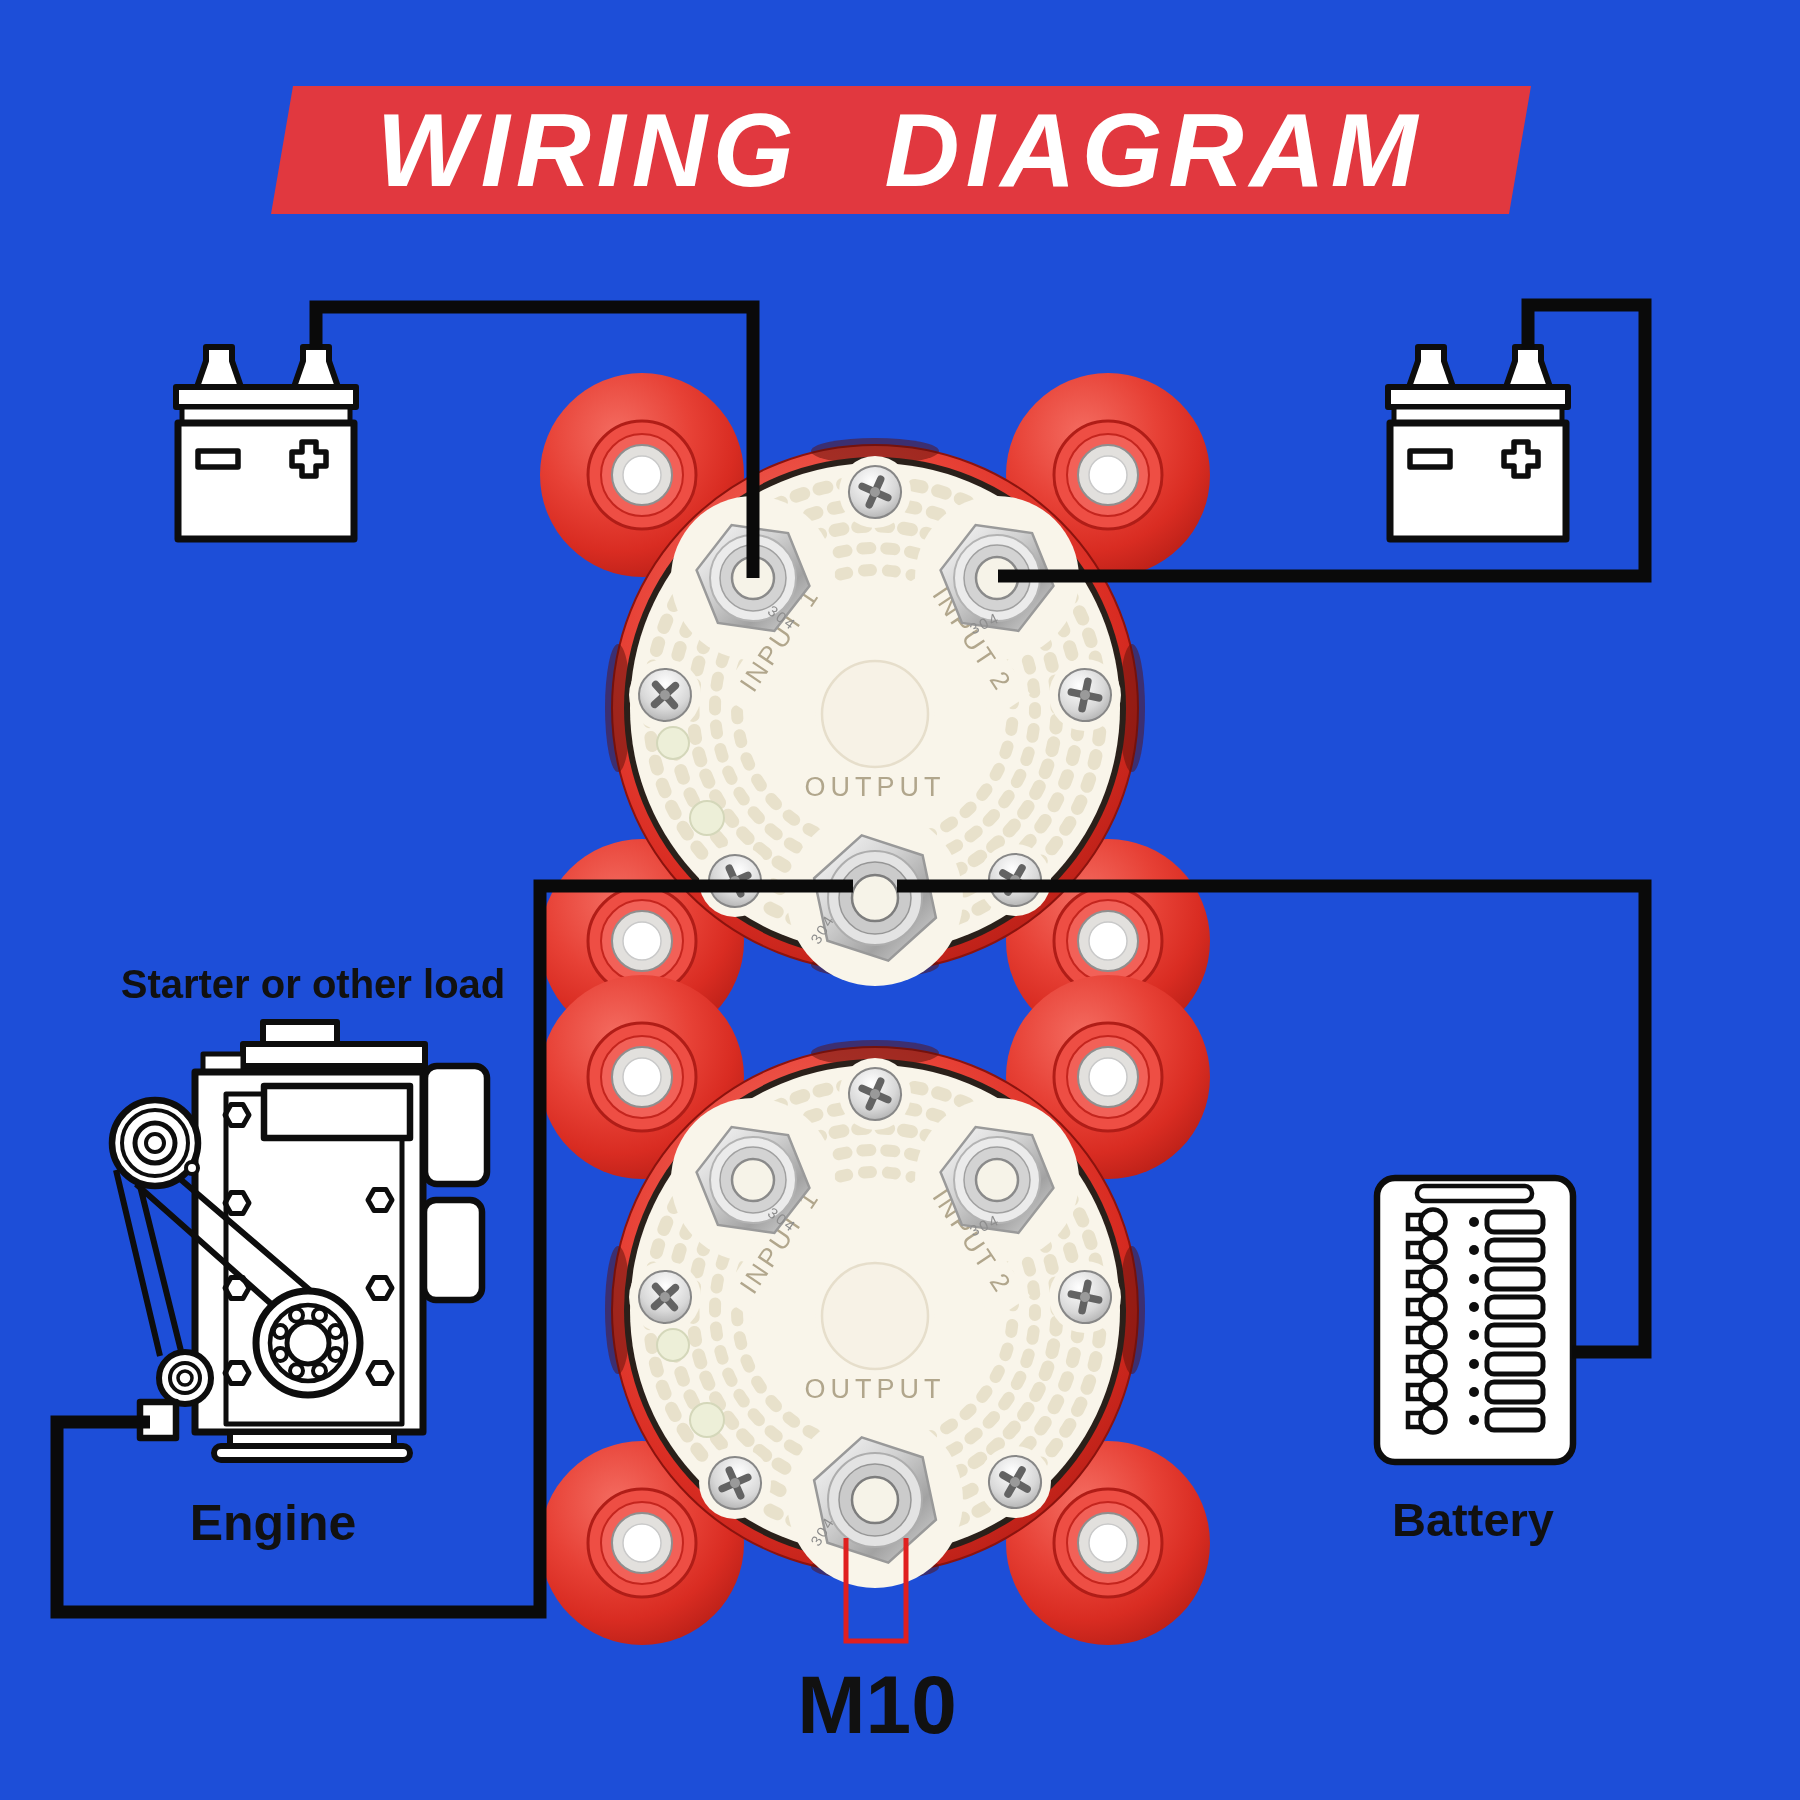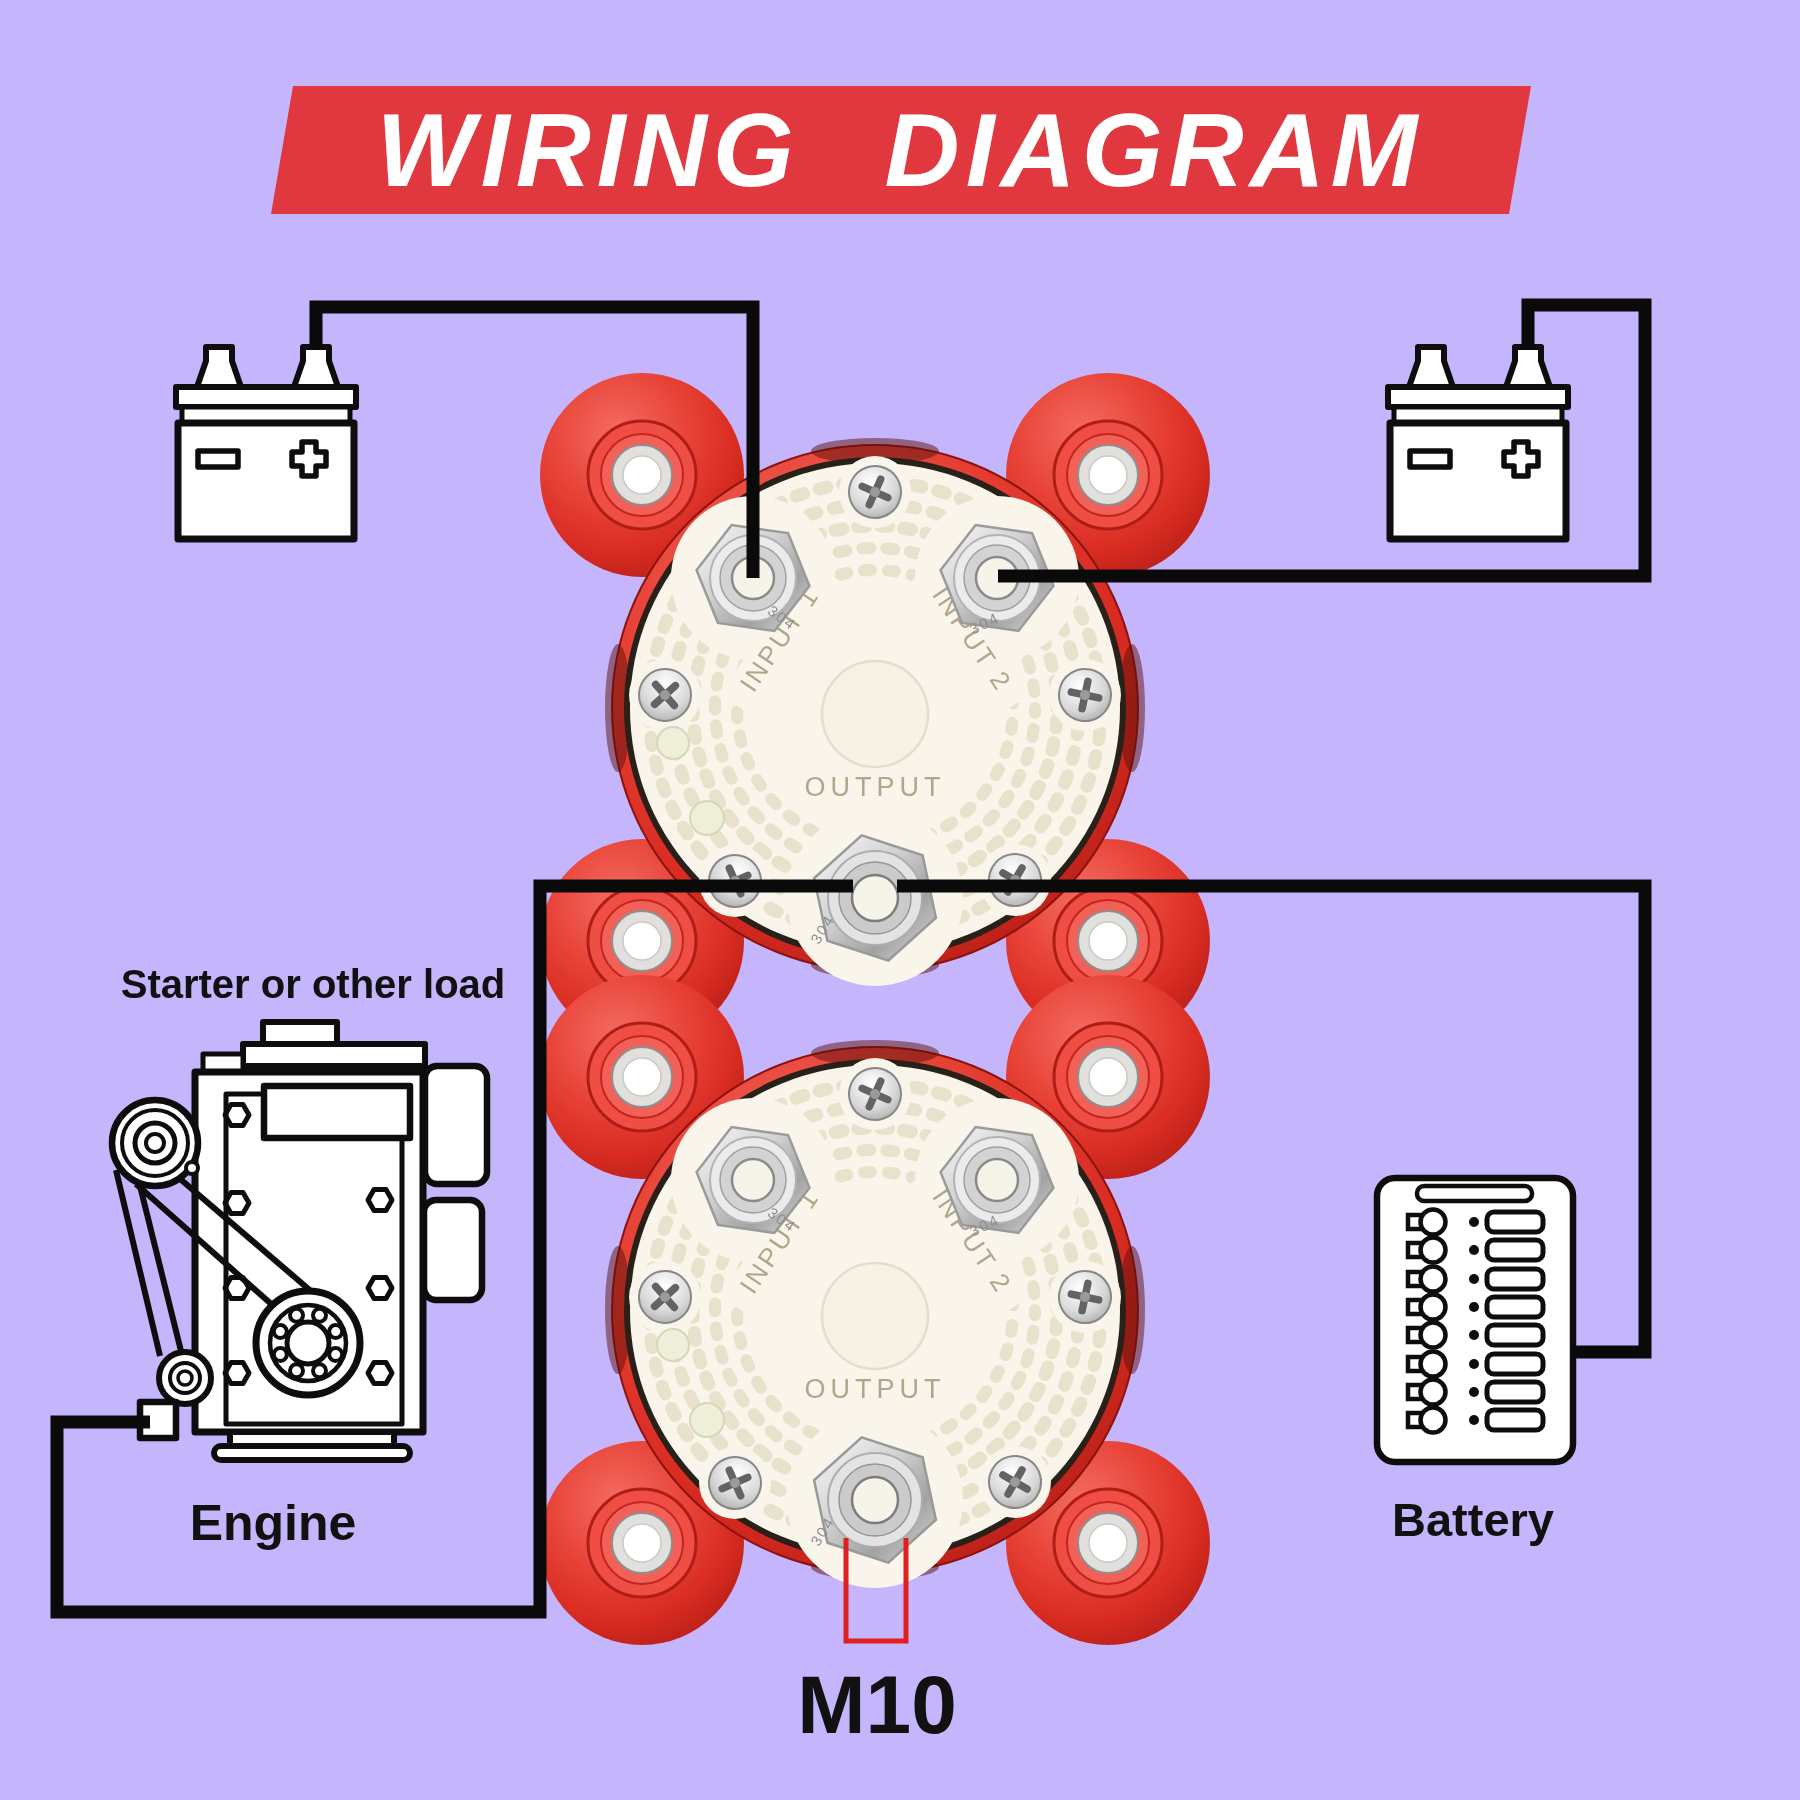--- a/index.html
+++ b/index.html
@@ -1,16 +1,16 @@
 <!DOCTYPE html>
 <html><head>
 <meta charset="utf-8">
 <style>
   html,body{margin:0;padding:0;background:#ffffff;}
-  .stage{width:1800px;height:1800px;position:relative;background:#c4b5fd;overflow:hidden;
+  .stage{width:1800px;height:1800px;position:relative;background:#1d4ed8;overflow:hidden;
          font-family:"Liberation Sans",sans-serif;}
   svg text{font-family:"Liberation Sans",sans-serif;}
 </style>
 </head>
 <body>
 
 <div class="stage">
 <svg width="1800" height="1800" viewBox="0 0 1800 1800">
   <defs>
     <radialGradient id="gRed" cx="38%" cy="30%" r="80%">

